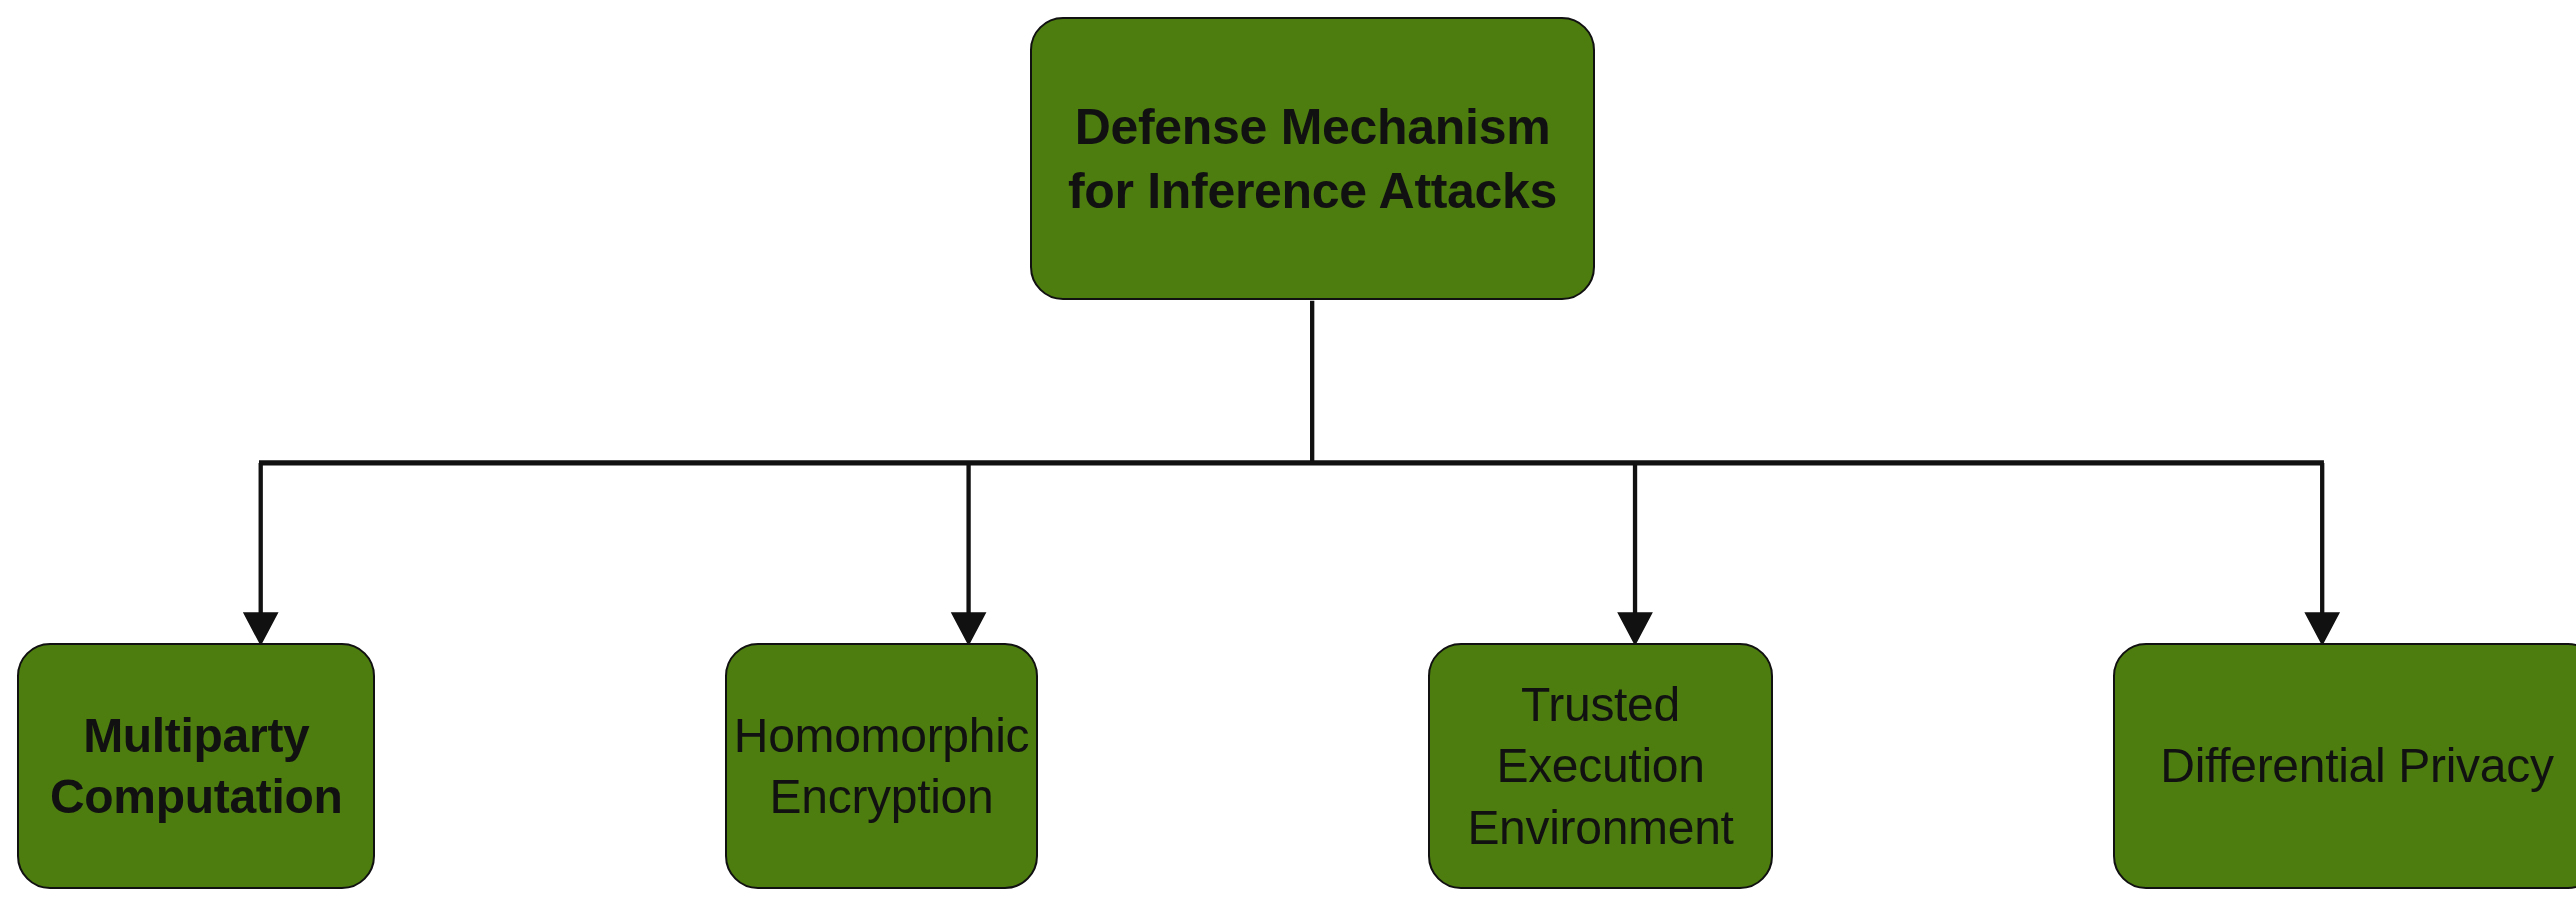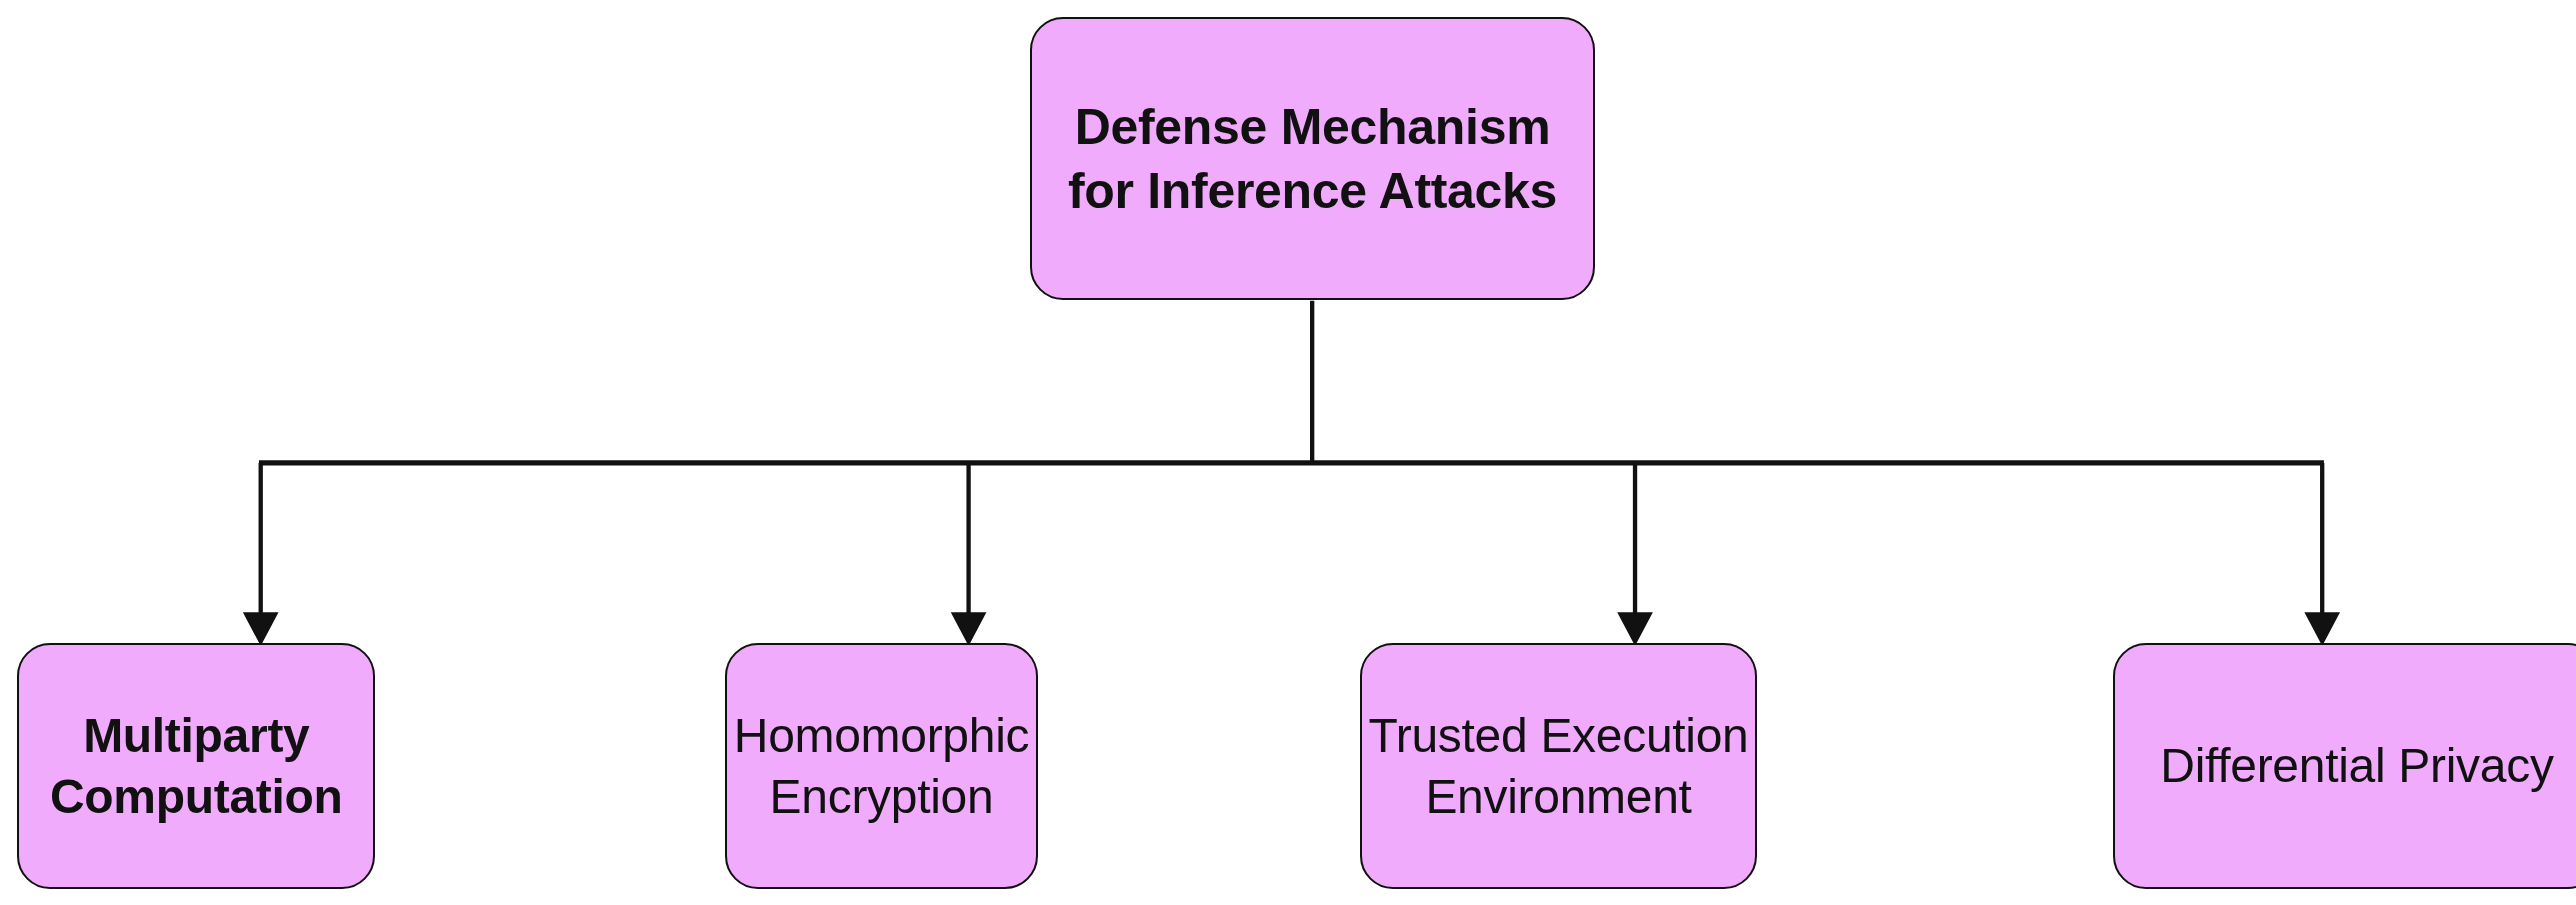--- a/index.html
+++ b/index.html
@@ -21,21 +21,21 @@
   #edge-layer {
     position: absolute;
     left: 0;
     top: 0;
     width: 2576px;
     height: 906px;
   }
   .node {
     position: absolute;
     box-sizing: border-box;
-    background: #f0abfc;
+    background: #4d7c0f;
     border: 2.6px solid #111111;
     border-radius: 33px;
     display: flex;
     align-items: center;
     justify-content: center;
     text-align: center;
     z-index: 2;
   }
   .node-label {
     display: block;
@@ -73,22 +73,22 @@
     font-weight: 700;
   }
   #node-he {
     left: 725px;
     width: 313px;
   }
   #node-he .node-label {
     font-weight: 400;
   }
   #node-tee {
-    left: 1360px;
-    width: 397px;
+    left: 1428px;
+    width: 345px;
   }
   #node-tee .node-label {
     font-weight: 400;
   }
   #node-dp {
     left: 2076px;
     width: 488px;
     margin-left: 37px;
   }
   #node-dp .node-label {

